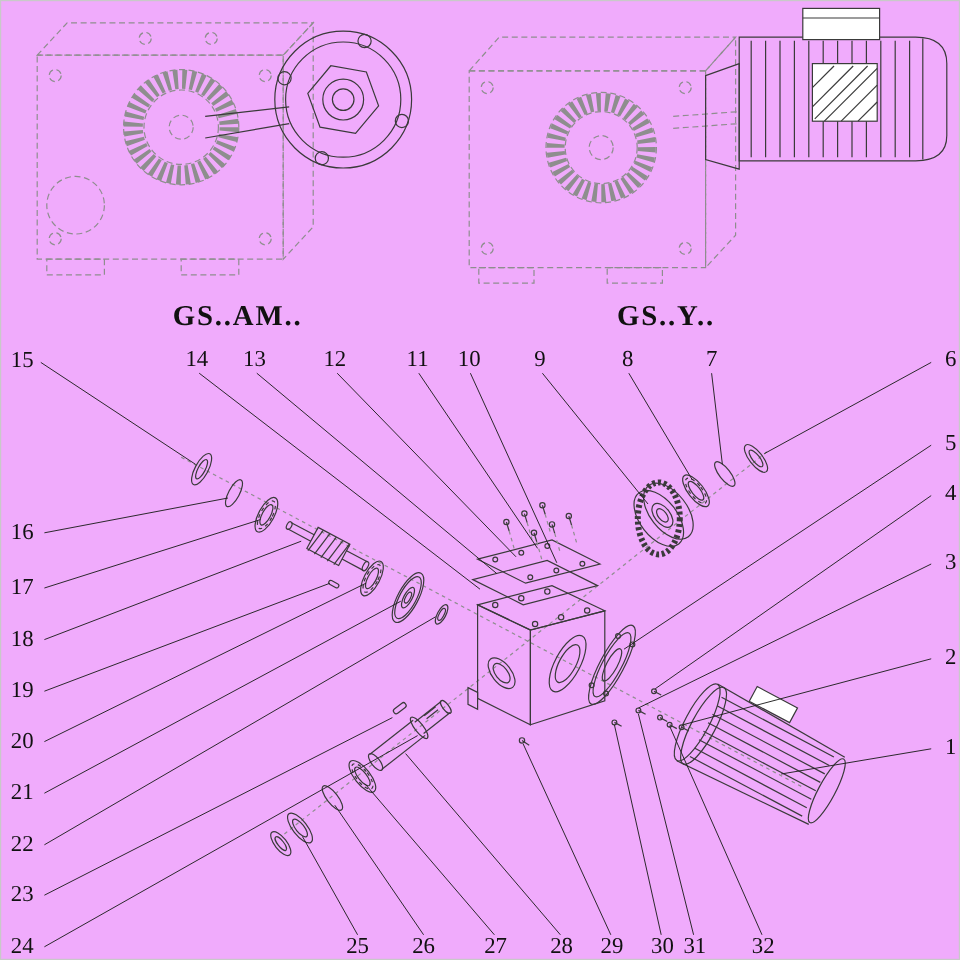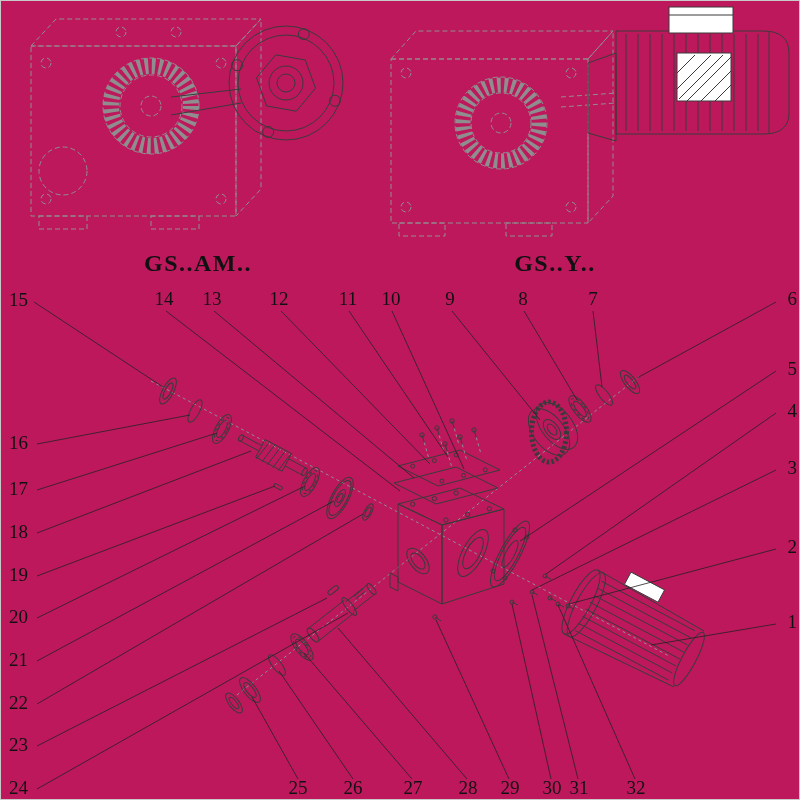--- a/index.html
+++ b/index.html
@@ -1,16 +1,16 @@
 <!DOCTYPE html>
 <html><head>
 <meta charset="utf-8">
 <style>
   html,body{margin:0;padding:0;background:#fff;}
-  .page{position:relative;width:800px;height:800px;background:#be185d;
+  .page{position:relative;width:800px;height:800px;background:#f0abfc;
         border:1px solid #c9c9c9;box-sizing:border-box;overflow:hidden;
         font-family:"Liberation Serif","DejaVu Serif",serif;text-align:center;}
   svg{display:block;}
   .ln{fill:none;stroke:#3a3a3a;stroke-width:1;}
   .lt{fill:none;stroke:#8e8e8e;stroke-width:1;}
   .dsh{stroke-dasharray:5 3;}
   .dsh2{stroke-dasharray:3 3;}
   .leader{stroke:#222;stroke-width:0.8;fill:none;}
   .callout-num{font:400 19px "Liberation Serif","DejaVu Serif",serif;fill:#111;}
   .variant-label{font:700 24px "Liberation Serif","DejaVu Serif",serif;fill:#111;letter-spacing:1.5px;}

